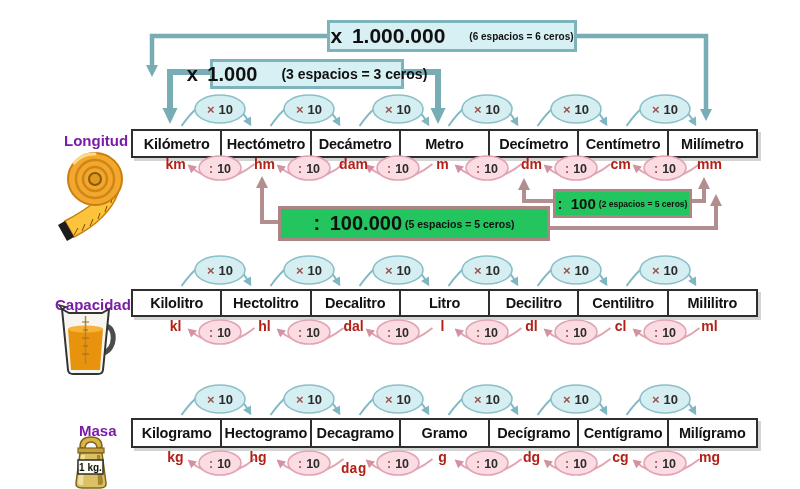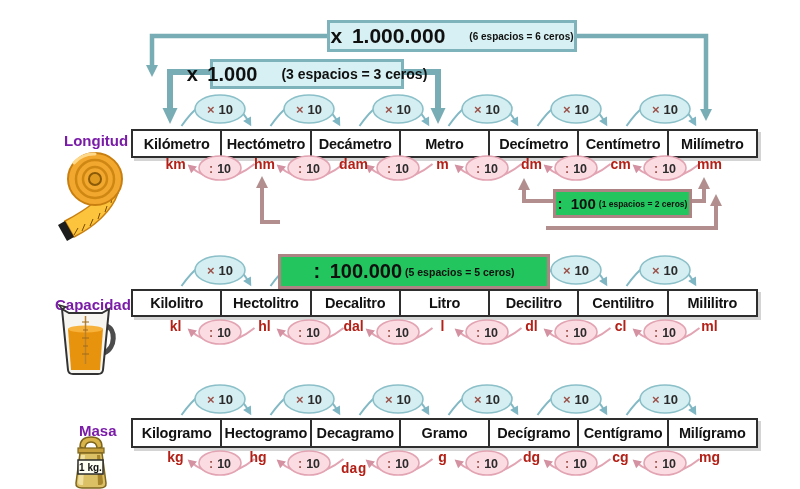--- a/index.html
+++ b/index.html
@@ -29,21 +29,21 @@
   .banner{position:absolute;z-index:4;display:flex;align-items:center;justify-content:center;
           gap:3px;white-space:nowrap;}
   .banner .big{font-weight:bold;color:#101010;word-spacing:4px;}
   .banner .note{font-weight:bold;color:#101010;}
   .banner.teal{background:#d7f0f3;border:3px solid #7fb3bb;gap:24px;}
   .banner.pink{background:#22c55e;border:3px solid #ad8383;}
   #banner-x1000000{left:327px;top:20px;width:244px;height:26px;}
   #banner-x1000000 .big{font-size:21px;} #banner-x1000000 .note{font-size:10px;}
   #banner-x1000{left:210px;top:59px;width:188px;height:24px;}
   #banner-x1000 .big{font-size:20px;} #banner-x1000 .note{font-size:14px;}
-  #banner-d100000{left:278px;top:206px;width:266px;height:29px;margin-top:48px;}
+  #banner-d100000{left:278px;top:206px;width:266px;height:29px;}
   #banner-d100000 .big{font-size:20px;} #banner-d100000 .note{font-size:10.5px;}
   #banner-d100{left:553px;top:189px;width:133px;height:23px;}
   #banner-d100 .big{font-size:15px;} #banner-d100 .note{font-size:8.5px;}
 
   .icon{position:absolute;z-index:3;}
   #icon-tape{left:54px;top:149px;}
   #icon-jug{left:58px;top:302px;}
   #icon-weight{left:64px;top:434px;}
 </style>
 </head>
@@ -350,21 +350,21 @@
   <div class="banner teal" id="banner-x1000">
     <span class="big">x 1.000</span>
     <span class="note">(3 espacios = 3 ceros)</span>
   </div>
   <div class="banner pink" id="banner-d100000">
     <span class="big">: 100.000</span>
     <span class="note">(5 espacios = 5 ceros)</span>
   </div>
   <div class="banner pink" id="banner-d100">
     <span class="big">: 100</span>
-    <span class="note">(1 espacios = 2 ceros)</span>
+    <span class="note">(2 espacios = 5 ceros)</span>
   </div>
 
 <span class="abbr" style="left: 175.5px; top: 156px;">km</span>
     <span class="abbr" style="left: 264.5px; top: 156px;">hm</span>
     <span class="abbr" style="left: 353.5px; top: 156px;">dam</span>
     <span class="abbr" style="left: 442.5px; top: 156px;">m</span>
     <span class="abbr" style="left: 531.5px; top: 156px;">dm</span>
     <span class="abbr" style="left: 620.5px; top: 156px;">cm</span>
     <span class="abbr" style="left: 709.5px; top: 156px;">mm</span>
     <span class="abbr" style="left: 175.5px; top: 318px;">kl</span>

